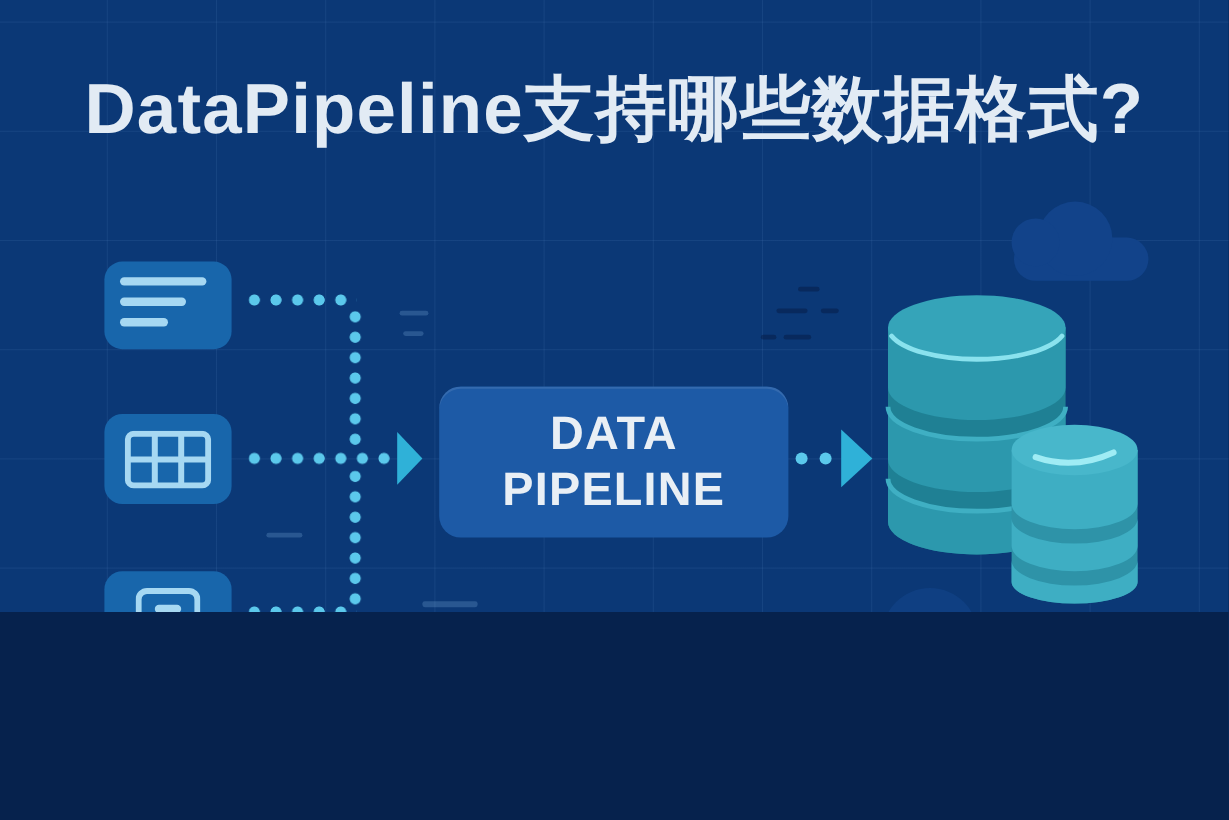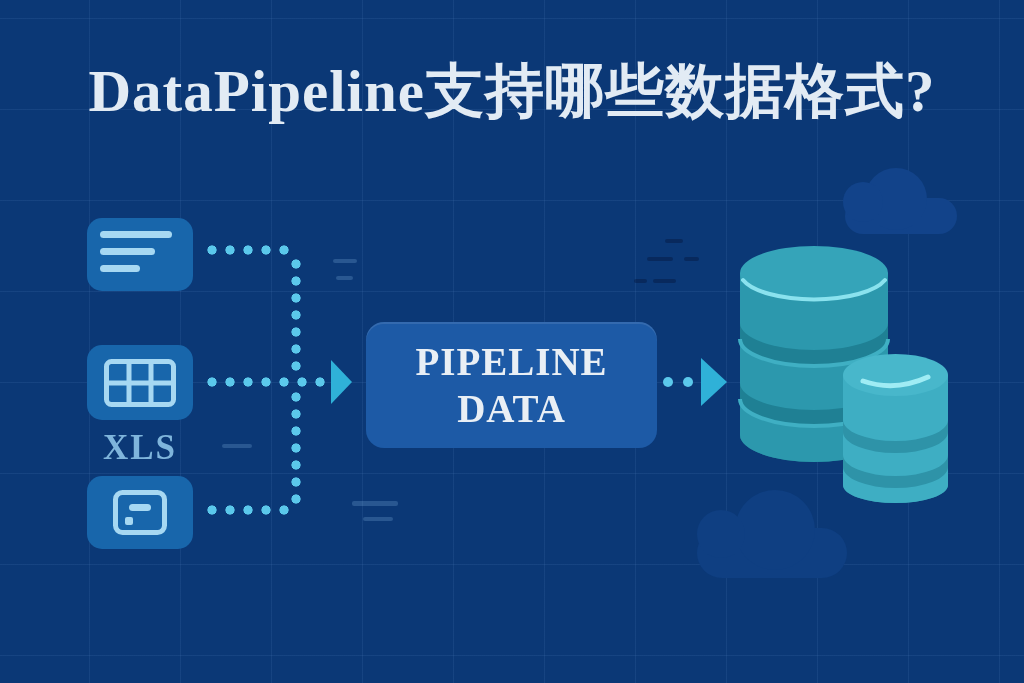--- a/index.html
+++ b/index.html
@@ -1,24 +1,24 @@
 <!DOCTYPE html>
 <html><head>
 <meta charset="utf-8">
 <style>
   html,body{margin:0;padding:0;background:#06224d;}
   .stage{
-    position:relative;width:1024px;height:683px;overflow:hidden;
+    position:relative;width:1024px;height:510px;overflow:hidden;
     background-color:#0B3876;
     background-image:
       linear-gradient(rgba(125,175,230,0.10) 1px, rgba(0,0,0,0) 1px),
       linear-gradient(90deg, rgba(125,175,230,0.10) 1px, rgba(0,0,0,0) 1px);
     background-size:91px 91px;
     background-position:-2px 18px;
-    font-family:Liberation Serif, serif;
+    font-family:Liberation Sans, sans-serif;
   }
   .abs{position:absolute;}
   
   .title{left:0;top:56px;width:1024px;text-align:center;color:#E2EBF4;font-weight:800;}
   .title .l1{font-size:59px;line-height:70px;letter-spacing:1px;white-space:nowrap;}
   .title .l2{font-size:56px;line-height:64px;letter-spacing:8px;white-space:nowrap;margin-top:2px;}
   
   .cloud{border-radius:24px;}
   .cloud,.cloud:before,.cloud:after{background:#12438A;position:absolute;}
   .cloud:before,.cloud:after{content:"";border-radius:50%;}
@@ -81,40 +81,39 @@
   </div>
 
   <div class="abs tile" style="left:87px;top:345px;height:75px;">
     <svg width="72" height="48" viewBox="0 0 72 48">
       <rect x="2.5" y="2.5" width="67" height="43" rx="5" fill="none" stroke="#A6D8F2" stroke-width="5"></rect>
       <line x1="25" y1="4" x2="25" y2="44" stroke="#A6D8F2" stroke-width="5"></line>
       <line x1="47" y1="4" x2="47" y2="44" stroke="#A6D8F2" stroke-width="5"></line>
       <line x1="4" y1="24" x2="68" y2="24" stroke="#A6D8F2" stroke-width="5"></line>
     </svg>
   </div>
-  <div class="abs src-label" style="left:60px;top:428px;">XLS</div>
 
   <div class="abs tile" style="left:87px;top:476px;">
     <svg width="54" height="45" viewBox="0 0 54 45">
       <rect x="2.5" y="2.5" width="49" height="40" rx="7" fill="none" stroke="#A6D8F2" stroke-width="5"></rect>
       <rect x="16" y="14" width="22" height="7" rx="3.5" fill="#A6D8F2"></rect>
       <rect x="12" y="27" width="8" height="8" rx="2" fill="#A6D8F2"></rect>
     </svg>
   </div>
 
   <div class="abs dots-h" style="left:207px;top:245px;width:90px;"></div>
   <div class="abs dots-v" style="left:291px;top:259px;height:113px;"></div>
   <div class="abs dots-h" style="left:207px;top:377px;width:124px;"></div>
   <div class="abs dots-v" style="left:291px;top:392px;height:115px;"></div>
   <div class="abs dots-h" style="left:207px;top:505px;width:90px;"></div>
   <div class="abs arrow arrow-mid"></div>
 
   <div class="abs pipebox">
+    <span>DATA</span>
     <span>PIPELINE</span>
-    <span>DATA</span>
   </div>
 
   <div class="abs dot" style="left:663px;top:377px;"></div>
   <div class="abs dot" style="left:683px;top:377px;"></div>
   <div class="abs arrow arrow-out"></div>
 
   <svg class="abs" style="left:735px;top:235px;" width="220" height="285" viewBox="0 0 220 285">
 
     <path d="M5 38 L5 200 A74 27 0 0 0 153 200 L153 38 Z" fill="#1F8094"></path>
     <path d="M5 38 L5 88 A74 27 0 0 0 153 88 L153 38 Z" fill="#2C98AD"></path>

